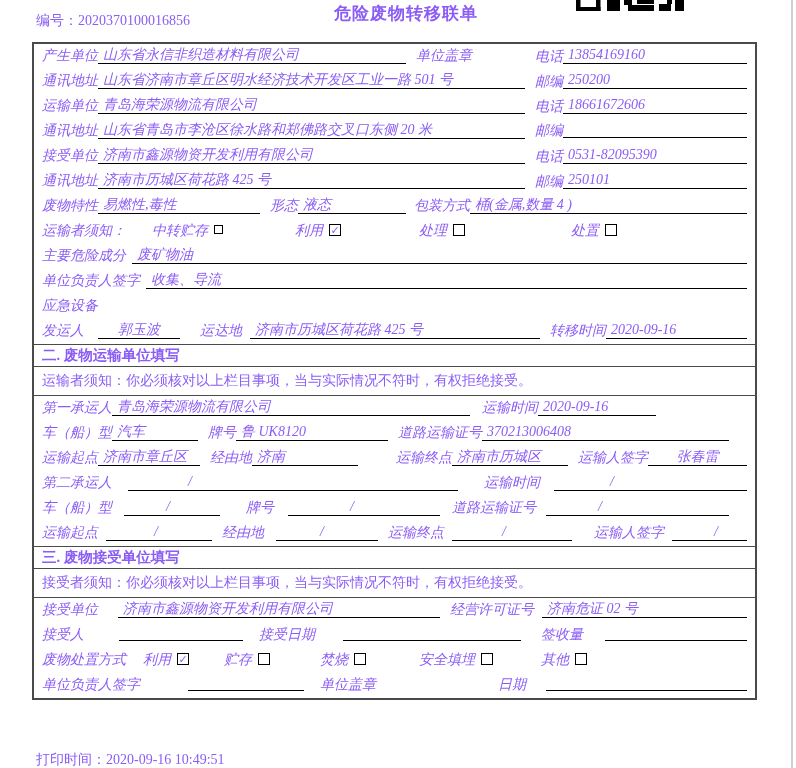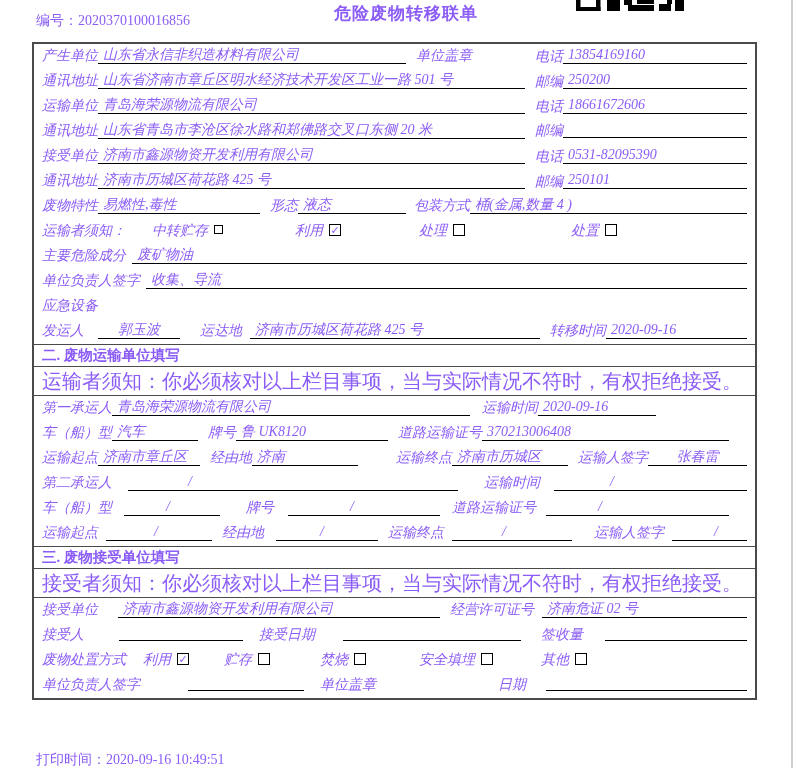--- a/index.html
+++ b/index.html
@@ -13,21 +13,21 @@
   .serial { position:absolute; left:36px; top:12px; font-size:14px; white-space:nowrap; }
   .doc-title { position:absolute; left:334px; top:2px; font-size:17px; font-weight:bold; letter-spacing:1px; white-space:nowrap; }
   .qr-frag { position:absolute; left:576px; top:0; }
 
   .form { position:absolute; left:32px; top:42px; width:725px; border:2px solid #4a4a4a; background:#fff; }
   .sec-h {
     height:23px; display:flex; align-items:center; padding:0 8px;
     font-size:14.5px; font-weight:bold; border-bottom:1.5px solid #4a4a4a;
   }
   .sec-h.mid { border-top:1.5px solid #4a4a4a; }
-  .notice { height:29px; display:flex; align-items:center; padding:0 8px; font-size:20px; border-bottom:1.5px solid #4a4a4a; }
+  .notice { height:29px; display:flex; align-items:center; padding:0 8px; font-size:14px; border-bottom:1.5px solid #4a4a4a; }
   .row { height:25px; display:flex; align-items:center; padding:2px 8px 5px; font-size:14px; line-height:15px; white-space:nowrap;font-style:italic; }
   .lb { white-space:nowrap; }
   .uv { border-bottom:1px solid #000; padding:0 5px 1px; min-height:14px; white-space:nowrap; overflow:visible; }
   .fill { flex:1 1 auto; }
   .rgrp { width:212px; display:flex; align-items:flex-end; margin-left:auto; }
   .rgrp .lb { margin-right:0; }
   .rgrp .uv { flex:1 1 auto; }
   .cb {
     display:inline-block; width:12px; height:12px; border:1px solid #000;
     font-size:11px; line-height:11px; text-align:center; margin-left:6px;

